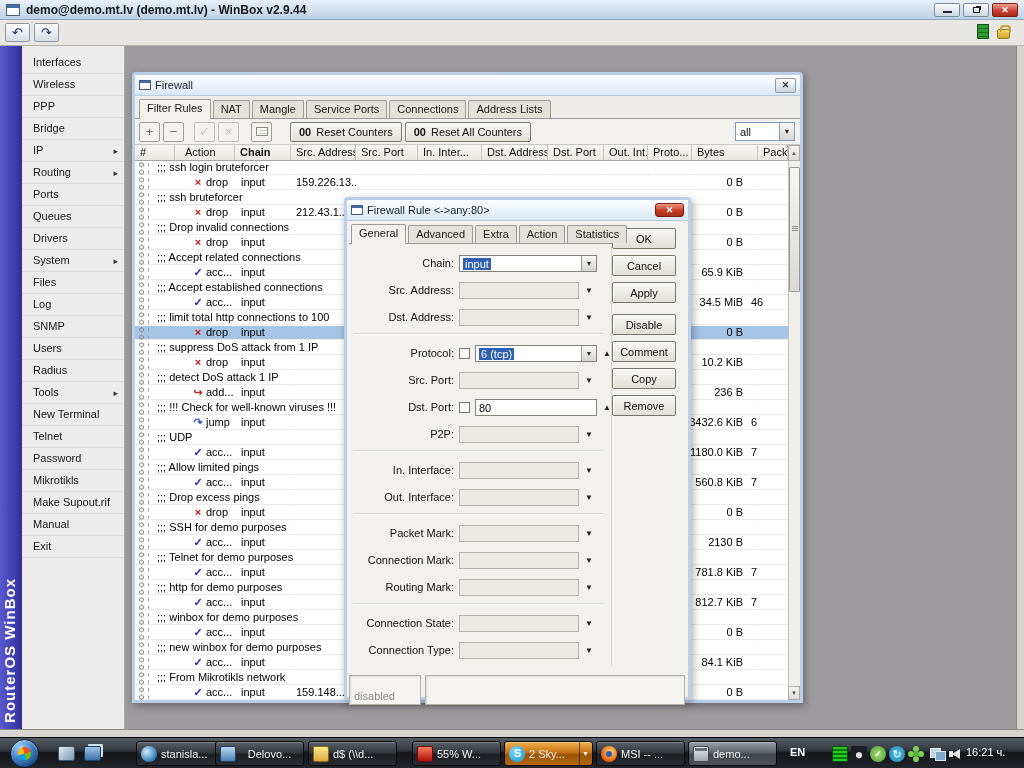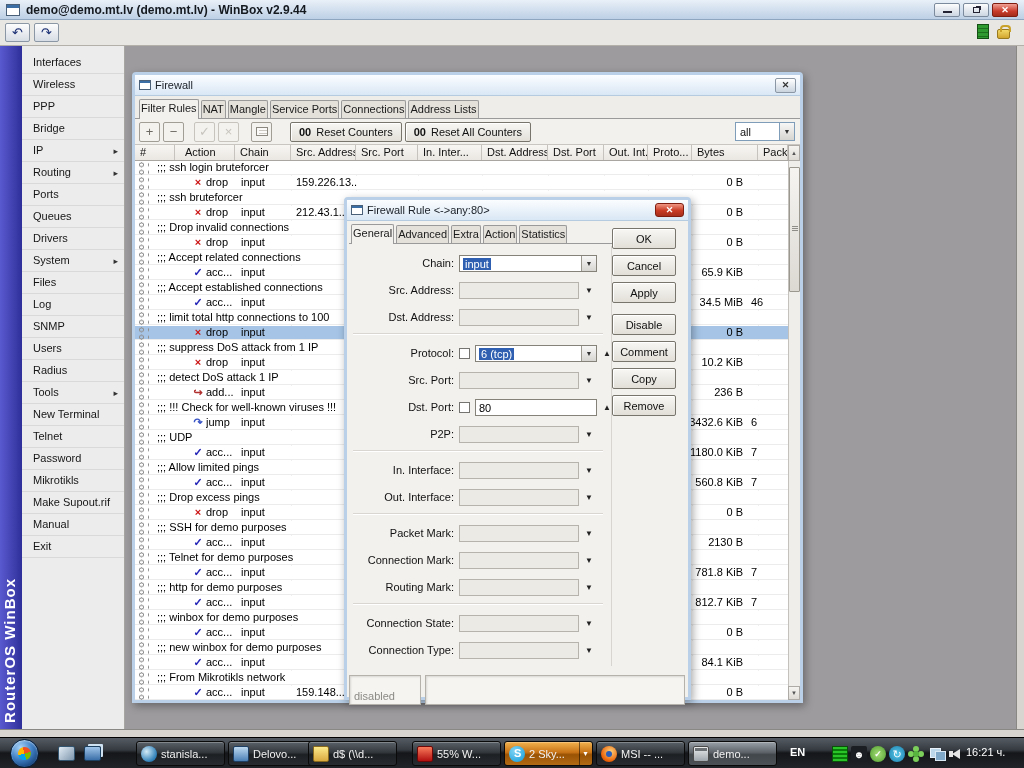--- a/index.html
+++ b/index.html
@@ -39,21 +39,21 @@
   
   .cwin{position:absolute;background:#f3f1ee;border:3px solid #b9d0e8;border-radius:4px 4px 0 0;box-shadow:2px 3px 8px rgba(0,0,0,.35)}
   .cwin-title{position:absolute;top:0;left:0;right:0;height:21px;background:linear-gradient(#fbfdff,#d9e7f5);border-bottom:1px solid #b4cbe0;display:flex;align-items:center;padding:0 4px;gap:4px}
   .win-ico{width:12px;height:10px;border:1px solid #4a6078;background:#fff;position:relative;flex:0 0 auto}
   .win-ico::before{content:"";position:absolute;top:0;left:0;right:0;height:2px;background:#3a6ea5}
   .cwin-title-text{color:#1a1f26}
   .silver-close{margin-left:auto;width:21px;height:15px;border:1px solid #8b97a5;border-radius:2px;background:linear-gradient(#ffffff,#c9d3de);font-size:9px;font-weight:bold;color:#333;display:flex;align-items:center;justify-content:center}
   .red-close{margin-left:auto;width:29px;height:14px;border:1px solid #7e1d10;border-radius:3px;background:linear-gradient(#ef9784,#c93b24 55%,#a52f1c);color:#fff;font-weight:bold;font-size:9px;display:flex;align-items:center;justify-content:center}
 
   .tabbar{display:flex;align-items:flex-end;gap:2px;padding:3px 4px 0;border-bottom:1px solid #9a9a9a;background:#efede9}
-  .tab{border:1px solid #9a9a9a;border-bottom:none;border-radius:2px 2px 0 0;padding:2px 1px 3px;background:#e4e1db;color:#1b1b1b;position:relative;z-index:1;white-space:nowrap}
+  .tab{border:1px solid #9a9a9a;border-bottom:none;border-radius:2px 2px 0 0;padding:2px 7px 3px;background:#e4e1db;color:#1b1b1b;position:relative;z-index:1;white-space:nowrap}
   .tab.active{background:#f3f1ee;padding-bottom:5px;margin-bottom:-1px;z-index:2}
 
   
   .fw-window{left:132px;top:72px;width:671px;height:631px;z-index:2}
   .fw-tabs{position:absolute;top:21px;left:0;right:0;height:23px}
   .fw-toolbar{position:absolute;top:44px;left:0;right:0;height:26px;display:flex;align-items:center;gap:3px;padding:0 4px;background:#f3f1ee;border-bottom:1px solid #c9c6c1}
   .ico-btn{width:21px;height:20px;border:1px solid #a09e95;border-radius:2px;background:#f4f2ee;color:#6b6962;display:flex;align-items:center;justify-content:center;font-size:13px;line-height:1;flex:0 0 auto}
   .ico-btn.dis{color:#c6c4bd;border-color:#c6c4bd}
   .note-ico{width:12px;height:9px;border:1px solid #8a887f;background:#fbfaf8;background-image:repeating-linear-gradient(#c9c7c0 0 1px,transparent 1px 3px);background-position:2px 2px;background-size:8px 6px;background-repeat:no-repeat}
   .btn3d{border:1px solid #77756c;border-radius:2px;background:linear-gradient(#f8f7f4,#e3e0d9);box-shadow:inset 1px 1px 0 #fff;height:20px;display:flex;align-items:center;padding:0 8px;gap:5px;color:#111;white-space:nowrap;flex:0 0 auto}
@@ -239,21 +239,21 @@
         </span>
       <span class="fw-combo">
         <span>all</span>
         <span class="ddb">▼</span>
       </span>
     </div>
     <div class="table-wrap">
       <div class="col-head" id="fw-header">
           <div class="hcell" style="left: 0px; width: 40px;">#</div>
           <div class="hcell" style="left: 40px; width: 60px; padding-left: 10px;">Action</div>
-          <div class="hcell" style="left: 100px; width: 56px;">Chain</div>
+          <div class="hcell" style="left: 100px; width: 56px; font-weight: bold;">Chain</div>
           <div class="hcell" style="left: 156px; width: 65px;">Src. Address</div>
           <div class="hcell" style="left: 221px; width: 62px;">Src. Port</div>
           <div class="hcell" style="left: 283px; width: 64px;">In. Inter...</div>
           <div class="hcell" style="left: 347px; width: 66px;">Dst. Address</div>
           <div class="hcell" style="left: 413px; width: 56px;">Dst. Port</div>
           <div class="hcell" style="left: 469px; width: 44px;">Out. Int...</div>
           <div class="hcell" style="left: 513px; width: 44px;">Proto...</div>
           <div class="hcell" style="left: 557px; width: 66px;">Bytes</div>
           <div class="hcell" style="left: 623px; width: 30px;">Pack...</div>
         </div>
@@ -625,21 +625,21 @@
   <div class="taskbar" id="taskbar">
     <div class="orb"></div>
     <span class="ql ql-show-desktop"></span>
     <span class="ql ql-switch-windows"></span>
     <span class="lang">EN</span>
     <span class="clock">16:21 ч.</span>
   <div class="task-btn normal" style="left: 136px;">
         <span class="tb-ico ico-globe"></span>
         <span class="tb-lbl">stanisla...</span>
       </div>
-      <div class="task-btn normal" style="left: 228px;">
+      <div class="task-btn normal" style="left: 215px; text-align: center;">
         <span class="tb-ico ico-monitor"></span>
         <span class="tb-lbl">Delovo...</span>
       </div>
       <div class="task-btn normal" style="left: 308px;">
         <span class="tb-ico ico-folder"></span>
         <span class="tb-lbl">d$ (\\d...</span>
       </div>
       <div class="task-btn normal" style="left: 412px;">
         <span class="tb-ico ico-download"></span>
         <span class="tb-lbl">55% W...</span>

